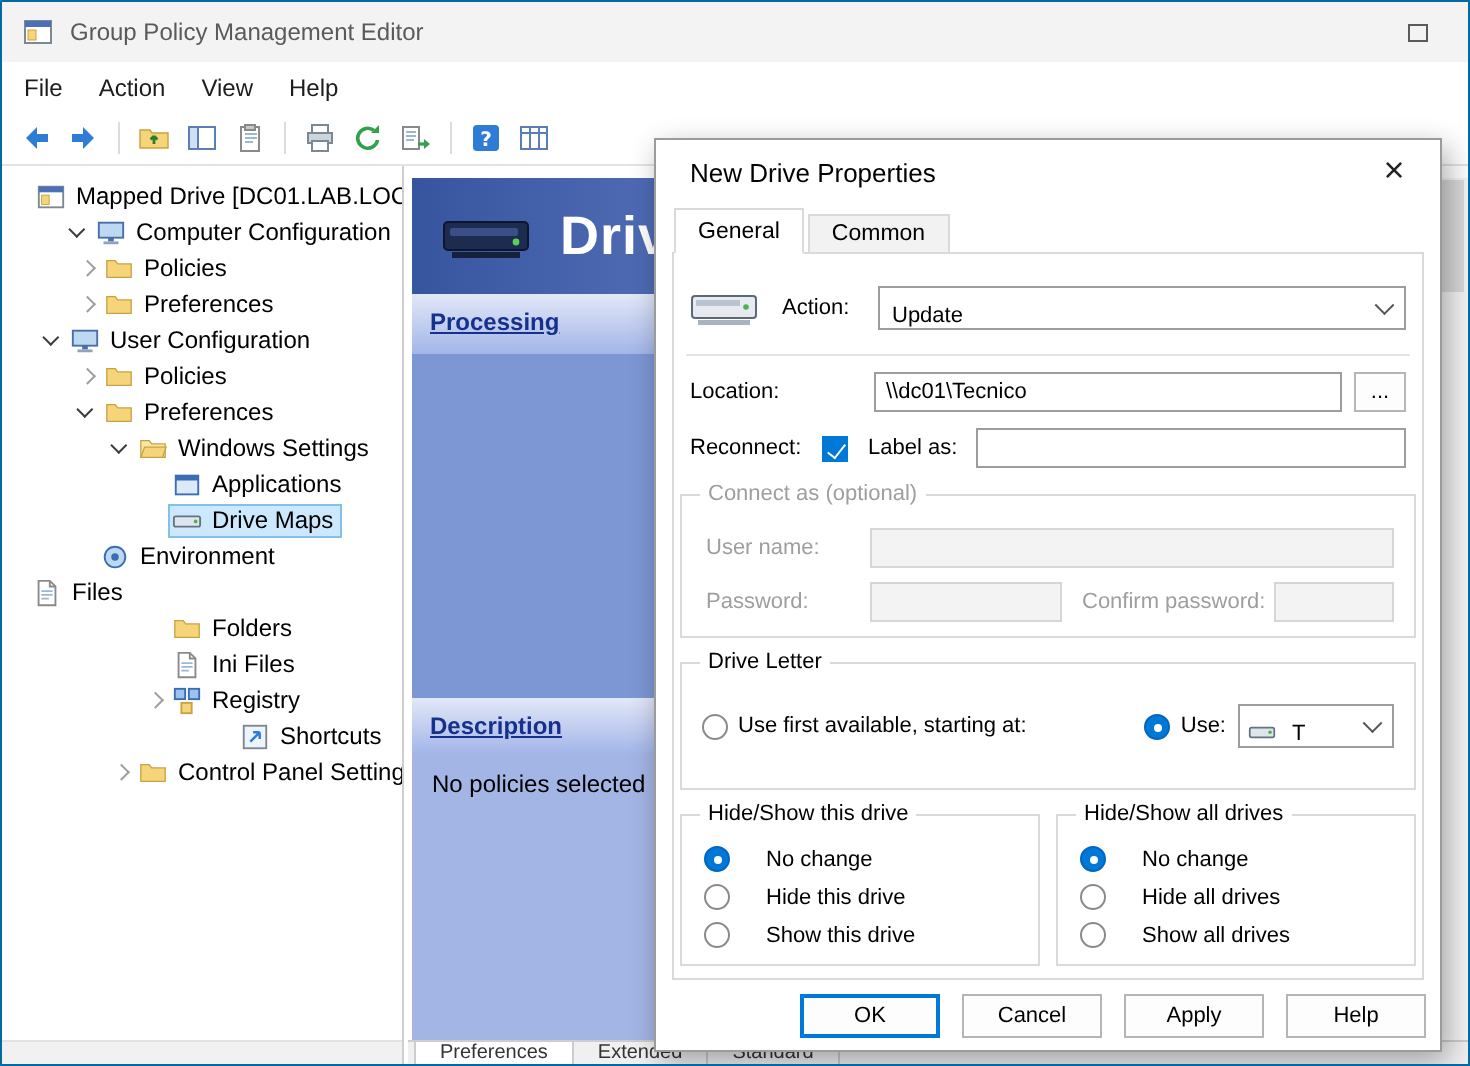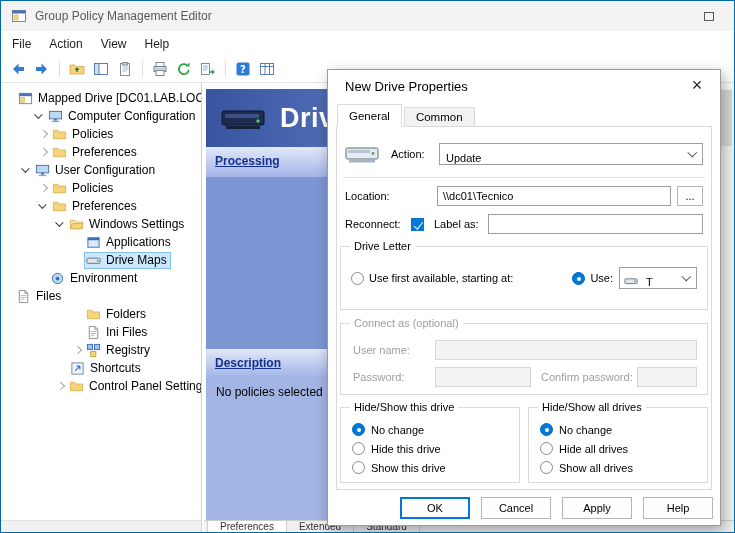--- a/index.html
+++ b/index.html
@@ -101,21 +101,21 @@
   .g-conn{margin-top:13px;height:72px}
   .g-conn .row{margin-left:12px;margin-right:10px}
   .g-conn .r1{margin-top:16px}
   .g-conn .r2{margin-top:7px}
   .w-conn{width:82px;flex:none}
   .pw{width:96px;flex:none}
   .w-confirm{margin-left:10px;margin-right:4px}
   .confirm{flex:1;min-width:40px}
   .g-row2{display:flex;gap:8px;margin:12px 3px 0}
   .g-hide{position:relative;border:1px solid #dadada;flex:1;height:76px}
-  .radio-row{display:flex;align-items:center;gap:6px;margin-left:11px;height:19px}
+  .radio-row{display:flex;align-items:center;gap:18px;margin-left:11px;height:19px}
   .g-hide .radio-row:first-of-type{margin-top:12px}
   .dlg-buttons{position:absolute;right:7px;bottom:6px;display:flex;gap:11px}
   .btn{width:70px;height:22px;background:#fdfdfd;border:1px solid #b5b5b5;font-size:11px;font-family:inherit;display:flex;align-items:center;justify-content:center}
   .btn.default{border-color:#0078d7;box-shadow:inset 0 0 0 1px #0078d7}
 </style>
 </head>
 <body>
 
 <div class="window">
 
@@ -385,21 +385,21 @@
             <span class="ticon">
               <svg viewBox="0 0 16 16">
                 <rect x="1.5" y="1.5" width="5.5" height="5.5" fill="#9cc3ef" stroke="#3b6db5"></rect>
                 <rect x="9" y="1.5" width="5.5" height="5.5" fill="#9cc3ef" stroke="#3b6db5"></rect>
                 <rect x="5" y="9" width="5.5" height="5.5" fill="#f6d47a" stroke="#c9a23f"></rect>
               </svg>
             </span>
             <span class="tlabel">Registry</span>
           </span>
         </div>
-        <div class="tree-row" style="padding-left: 54px;">
+        <div class="tree-row" style="padding-left: 104px;">
           <span class="chev none"></span>
           <span class="hlwrap">
             <span class="ticon">
               <svg viewBox="0 0 16 16">
                 <rect x="2" y="2" width="12" height="12" fill="#eef4fb" stroke="#7c8894"></rect>
                 <path d="M5.5 10.5 10.5 5.5M10.5 5.5H7M10.5 5.5V9" fill="none" stroke="#2e7cd6" stroke-width="1.3"></path>
               </svg>
             </span>
             <span class="tlabel">Shortcuts</span>
           </span>
@@ -489,20 +489,34 @@
         </div>
         <button class="browse">...</button>
       </div>
 
       <div class="row row-reconnect">
         <span class="lbl w-rec">Reconnect:</span>
         <span class="checkbox on"></span>
         <span class="lbl w-labas">Label as:</span>
         <div class="input grow">
           <span></span>
+        </div>
+      </div>
+
+      <div class="group g-conn">
+        <span class="gcap dis">Connect as (optional)</span>
+        <div class="row r1">
+          <span class="lbl dis w-conn">User name:</span>
+          <div class="input dis grow"></div>
+        </div>
+        <div class="row r2">
+          <span class="lbl dis w-conn">Password:</span>
+          <div class="input dis pw"></div>
+          <span class="lbl dis w-confirm">Confirm password:</span>
+          <div class="input dis confirm"></div>
         </div>
       </div>
 
       <div class="group g-drive">
         <span class="gcap">Drive Letter</span>
         <div class="row">
           <span class="radio"></span>
           <span class="lbl" style="margin-left:5px">Use first available, starting at:</span>
           <span class="sp"></span>
           <span class="radio on"></span>
@@ -513,34 +527,20 @@
                   <rect x="1" y="5.5" width="14" height="5.5" rx="1" fill="#dfe5ec" stroke="#66727f"></rect>
                   <circle cx="12.6" cy="8.2" r="1" fill="#48b44c"></circle>
                 </svg>
               </span>
             <span class="combo-text">T</span>
             <span class="combo-arrow"></span>
           </div>
         </div>
       </div>
 
-      <div class="group g-conn">
-        <span class="gcap dis">Connect as (optional)</span>
-        <div class="row r1">
-          <span class="lbl dis w-conn">User name:</span>
-          <div class="input dis grow"></div>
-        </div>
-        <div class="row r2">
-          <span class="lbl dis w-conn">Password:</span>
-          <div class="input dis pw"></div>
-          <span class="lbl dis w-confirm">Confirm password:</span>
-          <div class="input dis confirm"></div>
-        </div>
-      </div>
-
       <div class="g-row2">
         <div class="g-hide">
           <span class="gcap">Hide/Show this drive</span>
           <div class="radio-row">
             <span class="radio on"></span>
             <span class="lbl">No change</span>
           </div>
           <div class="radio-row">
             <span class="radio"></span>
             <span class="lbl">Hide this drive</span>

